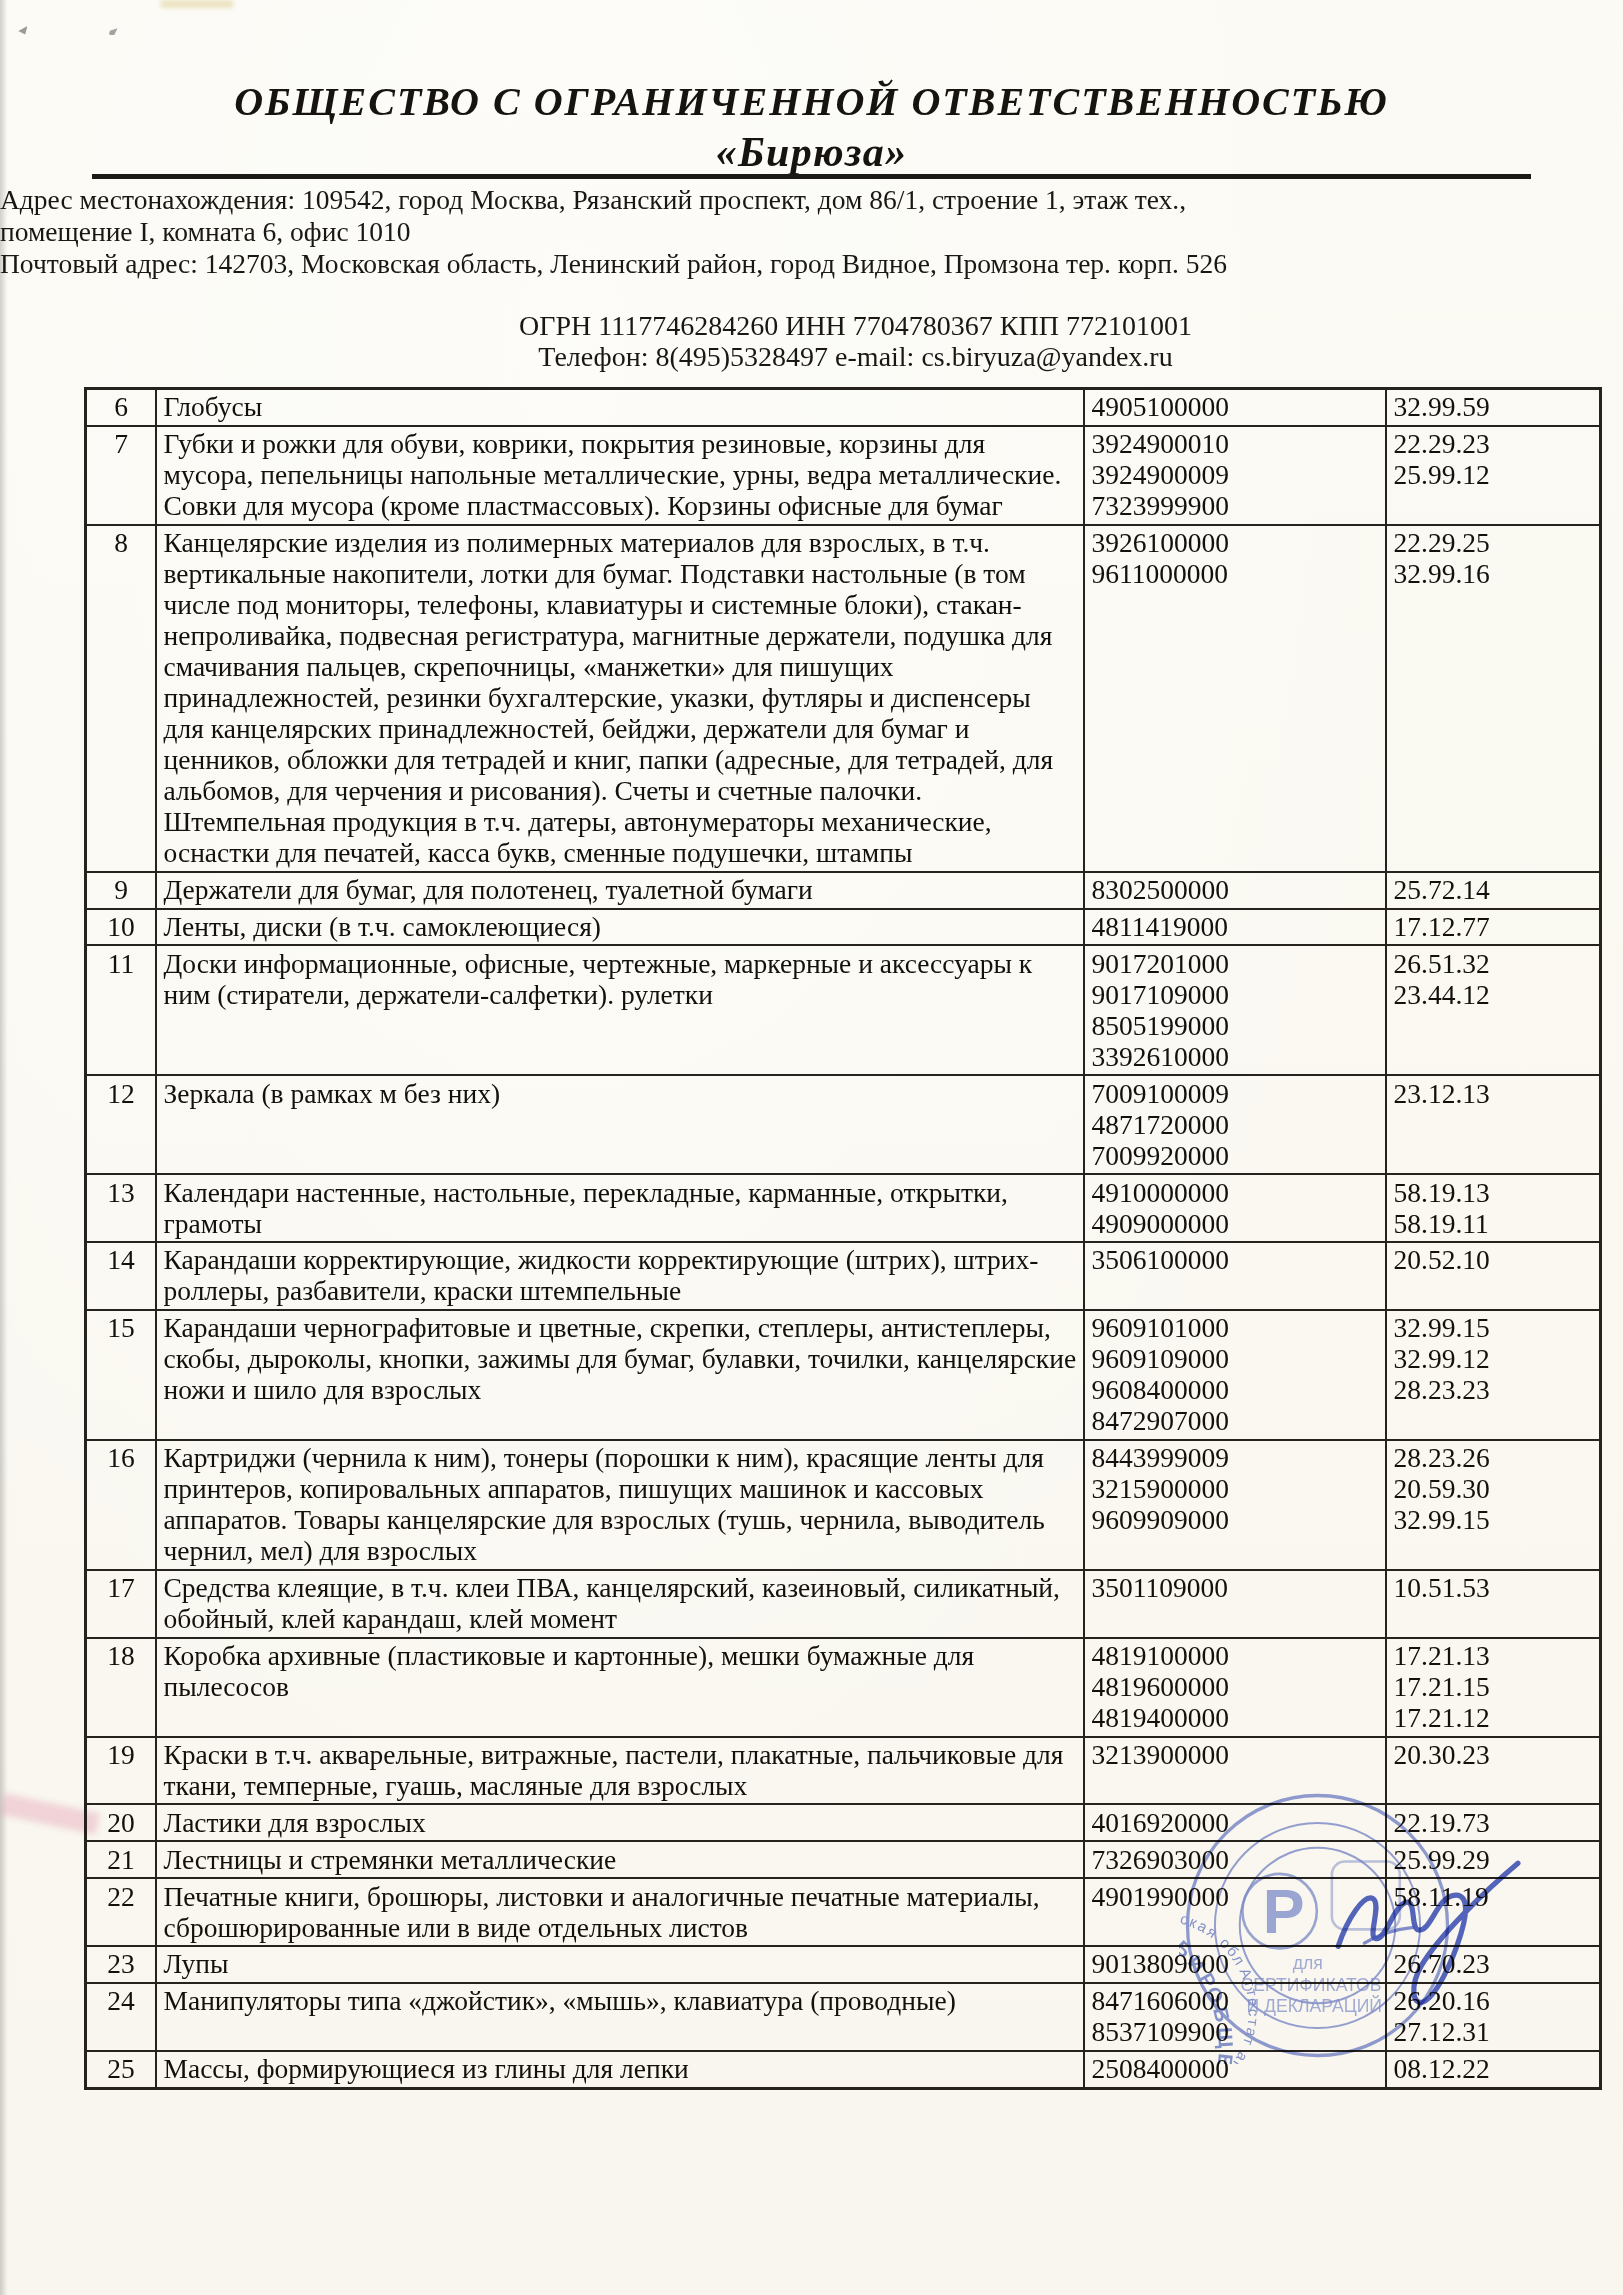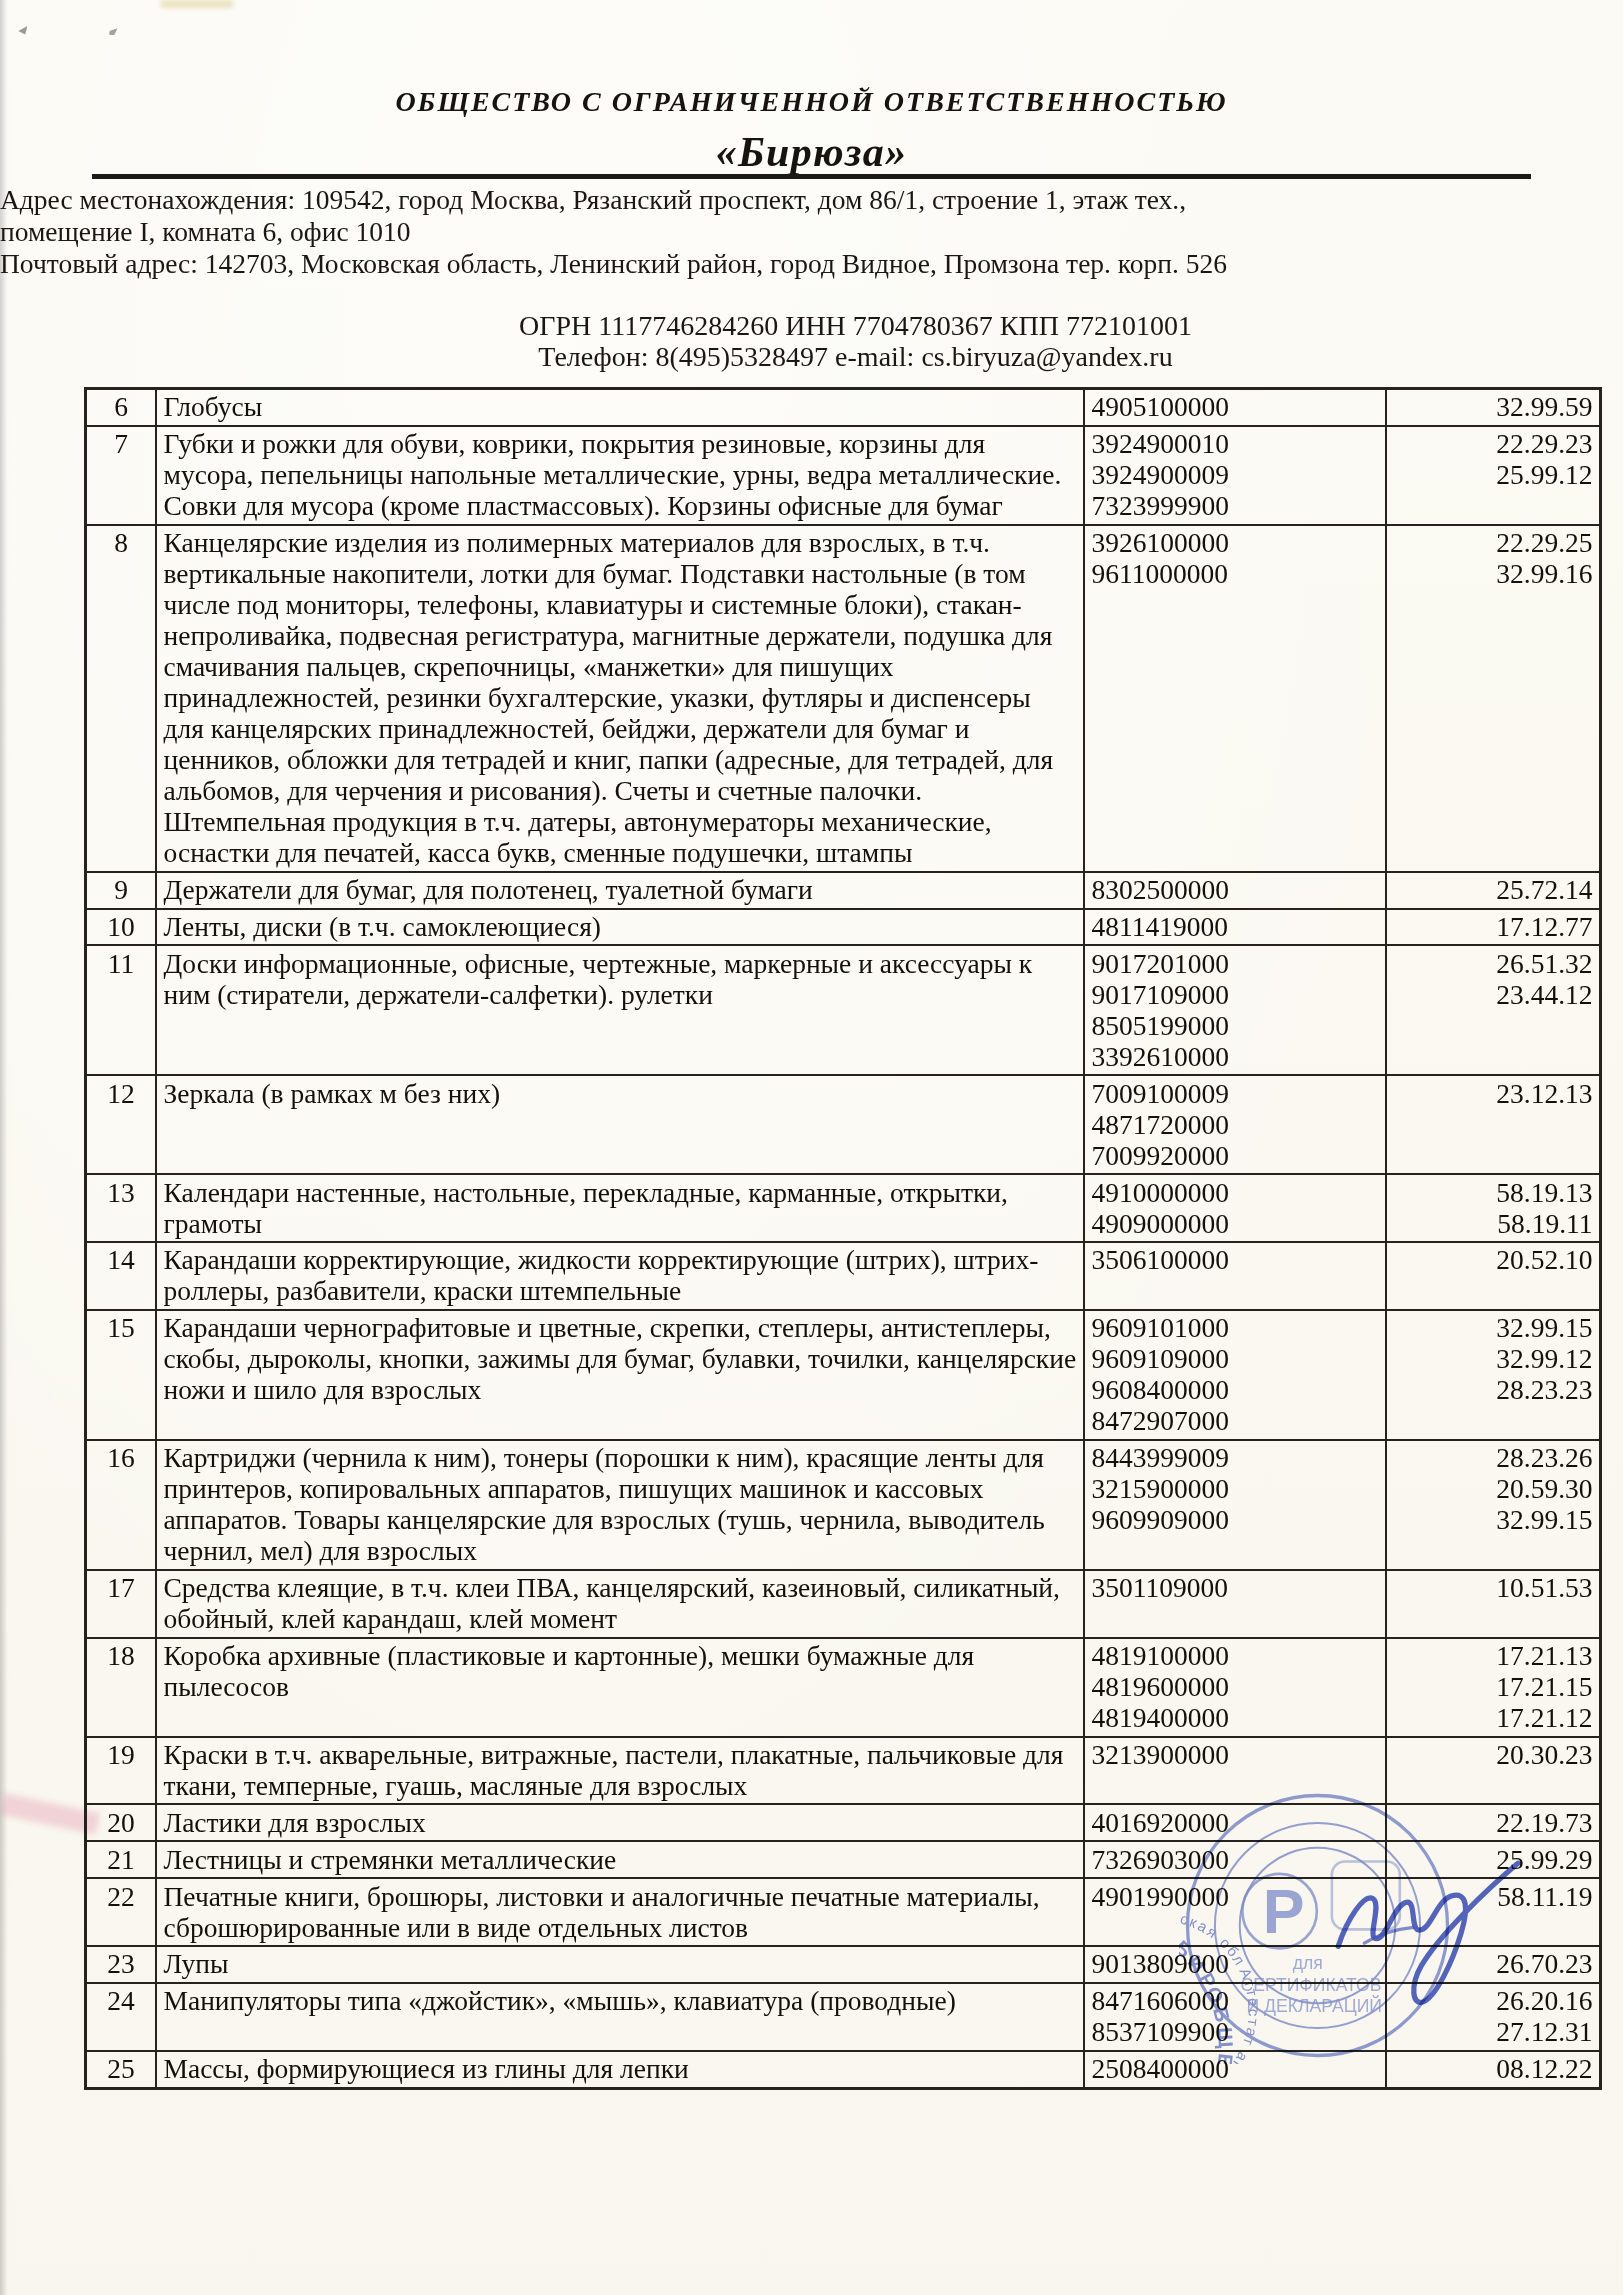--- a/index.html
+++ b/index.html
@@ -12,21 +12,21 @@
   .page{
     position:relative;width:1623px;height:2295px;
     background:
       radial-gradient(ellipse at 35% 15%, rgba(255,255,255,.5), rgba(0,0,0,0) 60%),
       linear-gradient(90deg, rgba(120,120,120,.10) 0px, rgba(0,0,0,0) 9.2px),
       linear-gradient(180deg, #fbfaf4 0%, #faf8f1 55%, #f8f6ee 100%);
     color:#151310;
   }
   .title-block{position:absolute;left:0;top:77px;width:100%;text-align:center;}
   .title-line1{
-    font-size:28px;font-weight:bold;font-style:italic;letter-spacing:2px;
+    font-size:40px;font-weight:bold;font-style:italic;letter-spacing:2px;
     line-height:50px;color:#17140f;
   }
   .title-line2{
     font-size:42px;font-weight:bold;font-style:italic;letter-spacing:1.3px;
     line-height:50px;color:#17140f;
   }
   .rule{
     position:absolute;left:92px;top:174px;width:1439px;height:5.2px;
     background:#1c1a16;border:none;margin:0;
   }
@@ -45,21 +45,21 @@
   table.doc td{
     border:2.6px solid #26231e;
     vertical-align:top;
     font-size:27.5px;line-height:31px;color:#14110c;
     padding:1.3px 6.5px 2.6px 6.5px;
   }
   table.doc{border:3.3px solid #26231e;}
   td.c-num{width:55px;text-align:center;padding-left:1.3px;padding-right:1.3px;}
   td.c-desc{width:913px;padding-left:11.8px;padding-right:25px;}
   td.c-code{width:287px;padding-left:23.6px;white-space:pre-line;}
-  td.c-class{width:199px;padding-left:19.6px;white-space:pre-line;text-align:right;}
+  td.c-class{width:199px;padding-left:19.6px;white-space:pre-line;}
   .stamp-wrap{
     position:absolute;left:1179px;top:1787px;width:277px;height:277px;
     mix-blend-mode:multiply;opacity:.88;
   }
   .sig-wrap{
     position:absolute;left:1302px;top:1845px;width:275px;height:183px;
     mix-blend-mode:multiply;
   }
   .artifact{position:absolute;}
   .mark-gray-1{left:18.3px;top:26px;width:9.2px;height:8.5px;background:#9a9a98;

